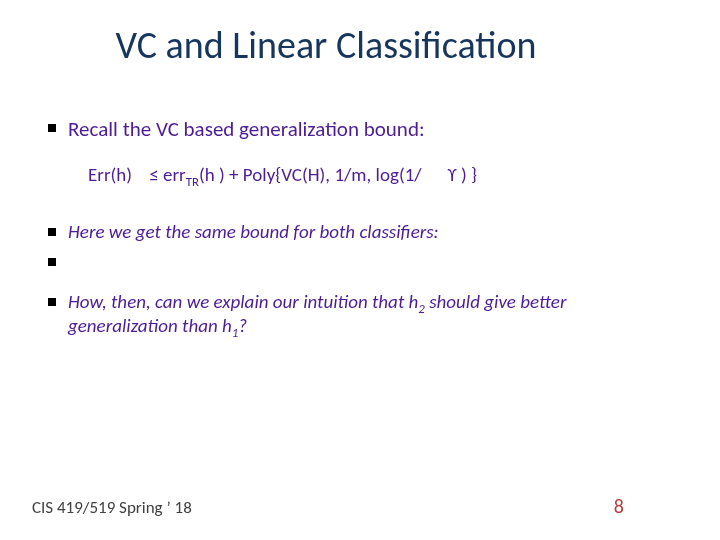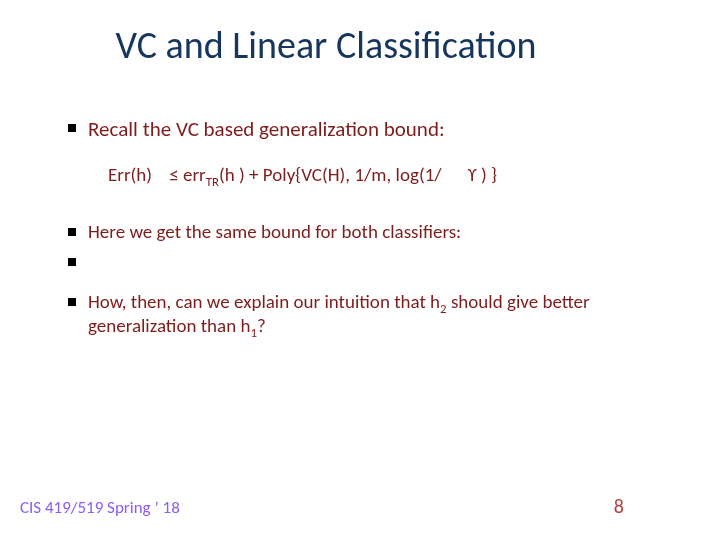--- a/index.html
+++ b/index.html
@@ -21,23 +21,23 @@
   .title {
     color: #17365d;
     font-size: 38px;
     text-align: center;
     padding-top: 22px;
     font-weight: 400;
   }
   .body {
     position: absolute;
     top: 116px;
-    left: 68px;
+    left: 48px;
     right: 40px;
-    color: #7f1d1d;
+    color: #4c1d95;
   }
   .bullet {
     display: flex;
     align-items: flex-start;
     margin-bottom: 6px;
   }
   .bullet .sq {
     width: 8px;
     height: 8px;
     background: #000;
@@ -49,35 +49,36 @@
     font-size: 21px;
     line-height: 1.25;
   }
   .formula-row {
     margin: 20px 0 34px 40px;
     font-size: 19px;
     white-space: nowrap;
   }
   .group2 {
     margin-top: 16px;
+    font-style: italic;
   }
   .group2 .bullet .txt {
     font-size: 19px;
   }
   sub {
     font-size: 0.68em;
     vertical-align: sub;
     line-height: 0;
   }
   .footer-left {
     position: absolute;
-    left: 20px;
+    left: 32px;
     bottom: 22px;
     font-size: 17px;
-    color: #8b5cf6;
+    color: #404040;
   }
   .footer-right {
     position: absolute;
     right: 28px;
     bottom: 22px;
     font-size: 20px;
     color: #b24040;
   }
   .nowrap { white-space: nowrap; margin-top: 21px; }
 </style>

